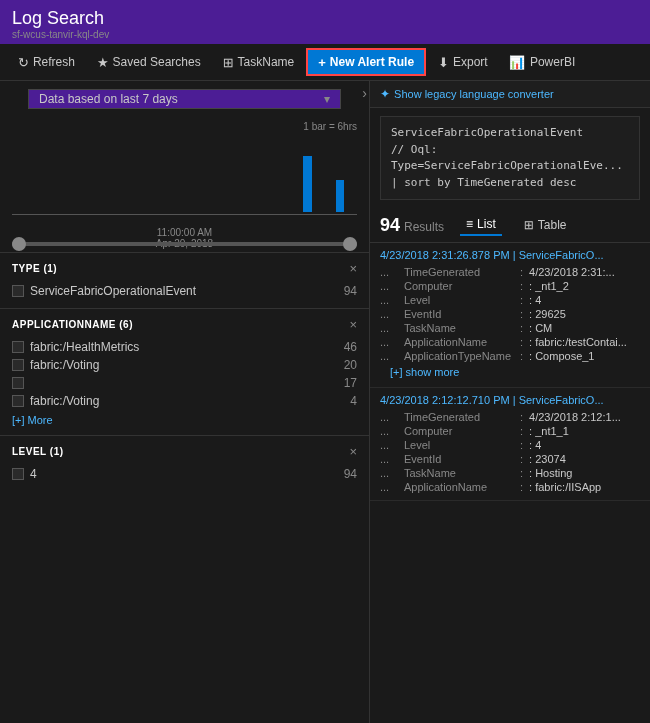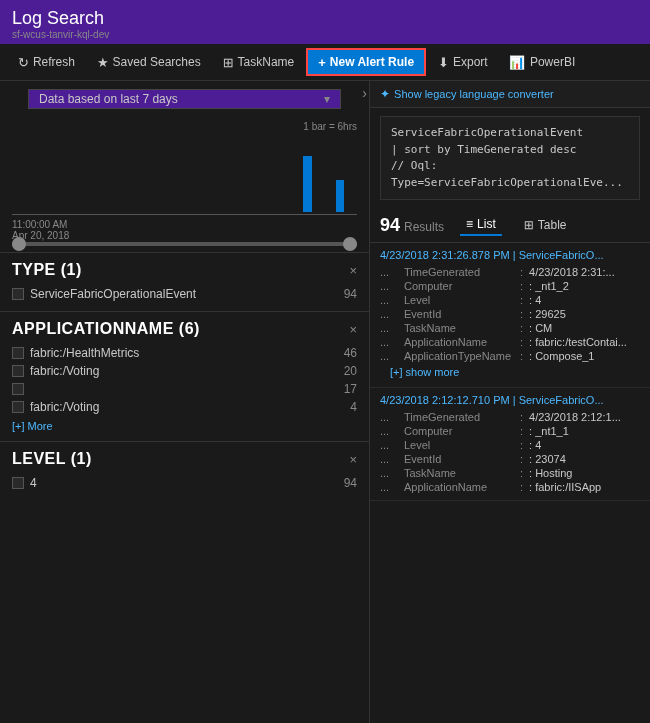--- a/index.html
+++ b/index.html
@@ -130,24 +130,24 @@
     }
     .bar.tall { height: 70%; }
     .bar.medium { height: 40%; }
     .bar.none { height: 0; background: transparent; }
 
     .chart-axis {
       border-top: 1px solid #555;
       margin-top: 2px;
     }
     .chart-timestamp {
-      text-align: left;
+      text-align: center;
       font-size: 10px;
       color: #888;
-      margin-top: 4px;
+      margin-top: 12px;
     }
 
     
     .slider-container {
       padding: 6px 12px;
     }
     .slider-track {
       height: 4px;
       background: #444;
       border-radius: 2px;
@@ -179,21 +179,21 @@
       padding: 8px 12px;
       position: relative;
     }
     .filter-header {
       display: flex;
       justify-content: space-between;
       align-items: center;
       margin-bottom: 6px;
     }
     .filter-title {
-      font-size: 16px;
+      font-size: 10px;
       font-weight: 600;
       color: #ffffff;
       letter-spacing: 0.5px;
     }
     .filter-close {
       color: #888;
       cursor: pointer;
       font-size: 13px;
     }
 
@@ -491,22 +491,22 @@
   </div>
 
   <div class="right-panel">
     <div class="legacy-bar">
       <span class="legacy-icon">✦</span>
       <span>Show legacy language converter</span>
     </div>
 
     <div class="query-box">
       <div>ServiceFabricOperationalEvent</div>
+      <div>// Oql: Type=ServiceFabricOperationalEve...</div>
       <div>| sort by TimeGenerated desc</div>
-      <div>// Oql: Type=ServiceFabricOperationalEve...</div>
     </div>
 
     <div class="results-bar">
       <div class="results-count">
         <span class="results-num">94</span>
         <span class="results-label">Results</span>
       </div>
       <button class="view-btn active">
         <span>≡</span>
         <span>List</span>

